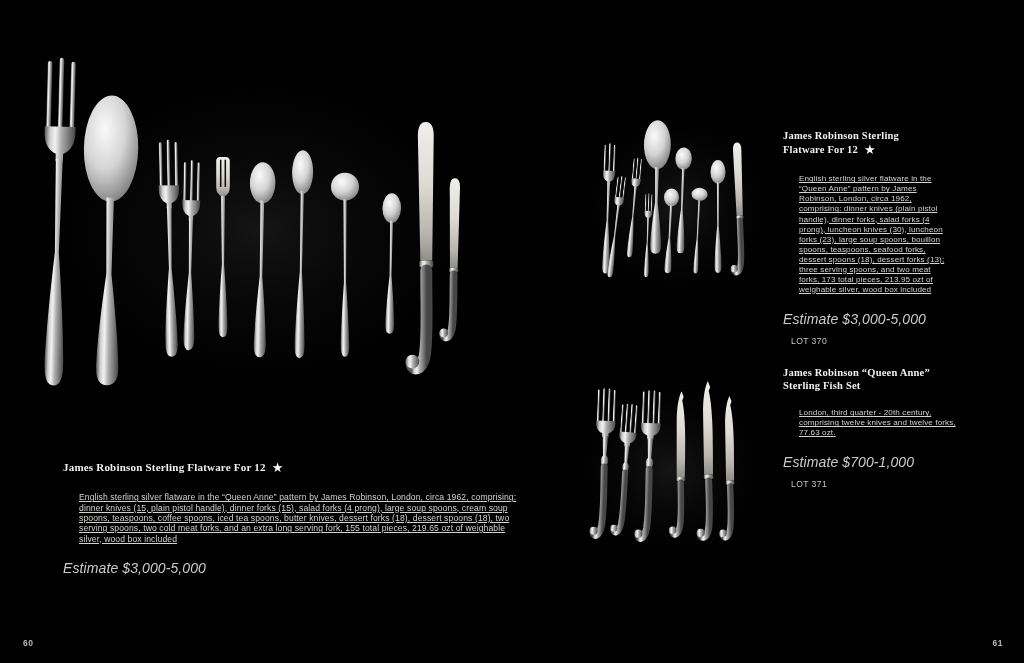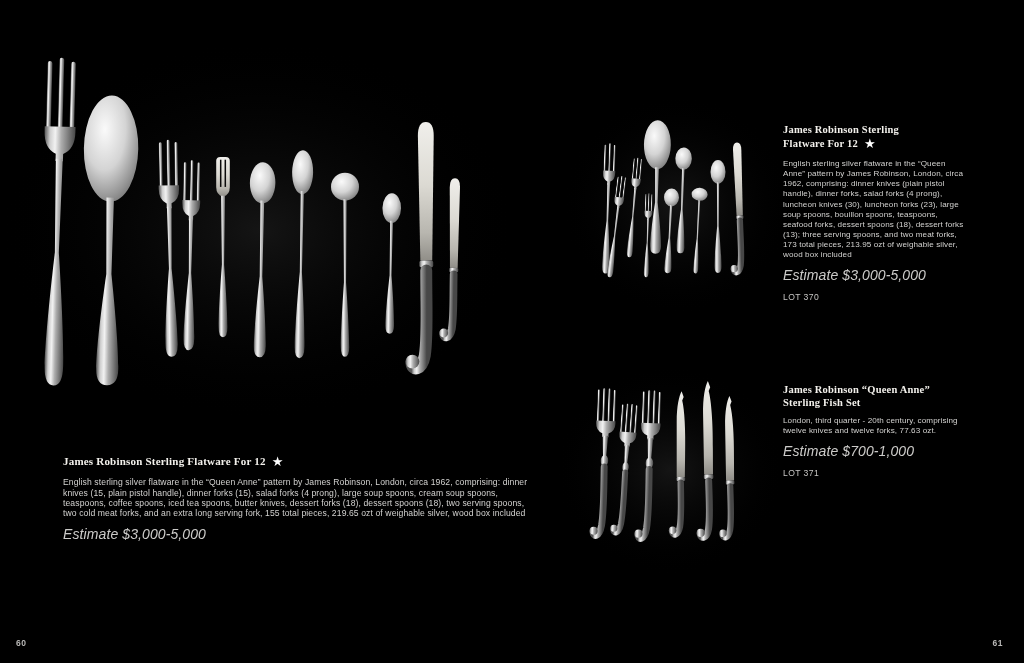--- a/index.html
+++ b/index.html
@@ -12,65 +12,66 @@
   .photos { position: absolute; left: 0; top: 0; }
 
   .lot-text { position: absolute; }
   .lot-title {
     font-family: "Liberation Serif", serif;
     font-weight: bold;
     color: #f3f1ec;
     font-size: 11px;
     line-height: 1.25;
     letter-spacing: 0.2px;
-    margin: 0 0 7px 0;
+    margin: 6px 0 7px 0;
   }
   .lot-col .lot-title { font-size: 10.5px; width: 150px; }
   .star {
     font-family: "DejaVu Sans", sans-serif;
     font-style: normal;
     color: #ffffff;
     font-size: 13px;
     margin-left: 6px;
     vertical-align: -1px;
   }
   .lot-desc {
     color: #d3d2d0;
     font-size: 8.6px;
     line-height: 1.2;
-    margin: 0;
+    margin: 16px;
     letter-spacing: 0.1px;
+    text-decoration: underline;
   }
   .lot-col .lot-desc { font-size: 8.1px; line-height: 1.24; }
   .lot-estimate {
     color: #cccbc9;
     font-style: italic;
     font-size: 14px;
     margin: 7px 0 0 0;
     letter-spacing: 0.1px;
   }
   .lot-number {
     color: #c6c5c3;
     font-size: 8.6px;
-    margin: 9px 0 0 0;
+    margin: 9px 0 0 8px;
     letter-spacing: 0.4px;
   }
   .lot369 { left: 63px;  top: 454px; width: 472px; }
   .lot370 { left: 783px; top: 123px; width: 183px; }
-  .lot371 { left: 783px; top: 383px; width: 192px; }
+  .lot371 { left: 783px; top: 360px; width: 192px; }
 
   .pageno {
     position: absolute;
     bottom: 15px;
     color: #b9b8b6;
     font-size: 8.5px;
     font-weight: bold;
     letter-spacing: 0.5px;
   }
-  .pageno.left  { left: 16px; }
+  .pageno.left  { left: 23px; }
   .pageno.right { right: 21px; }
 </style>
 </head>
 <body>
 
 <div class="spread">
 
   <svg class="photos" width="1024" height="663" viewBox="0 0 1024 663" aria-hidden="true">
     <defs>
       <linearGradient id="gSilver" x1="0" y1="0" x2="1" y2="0">

